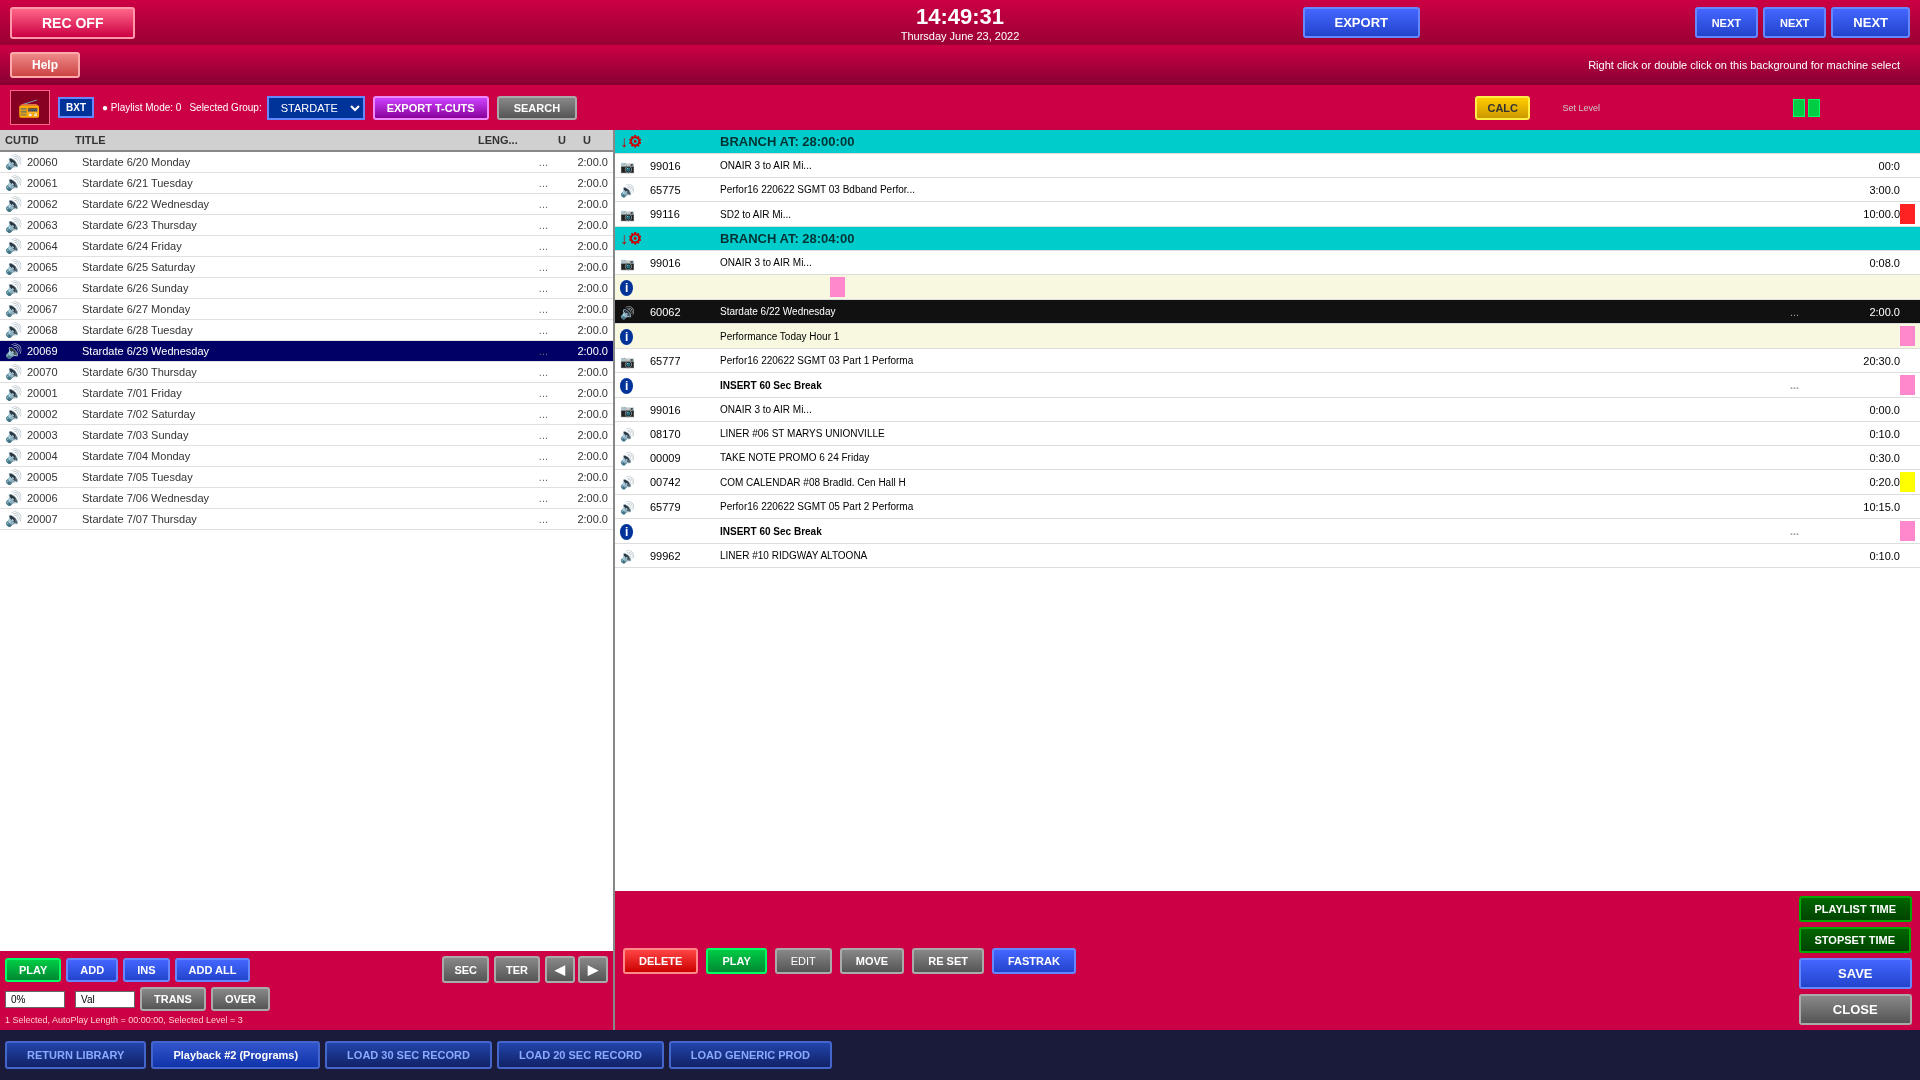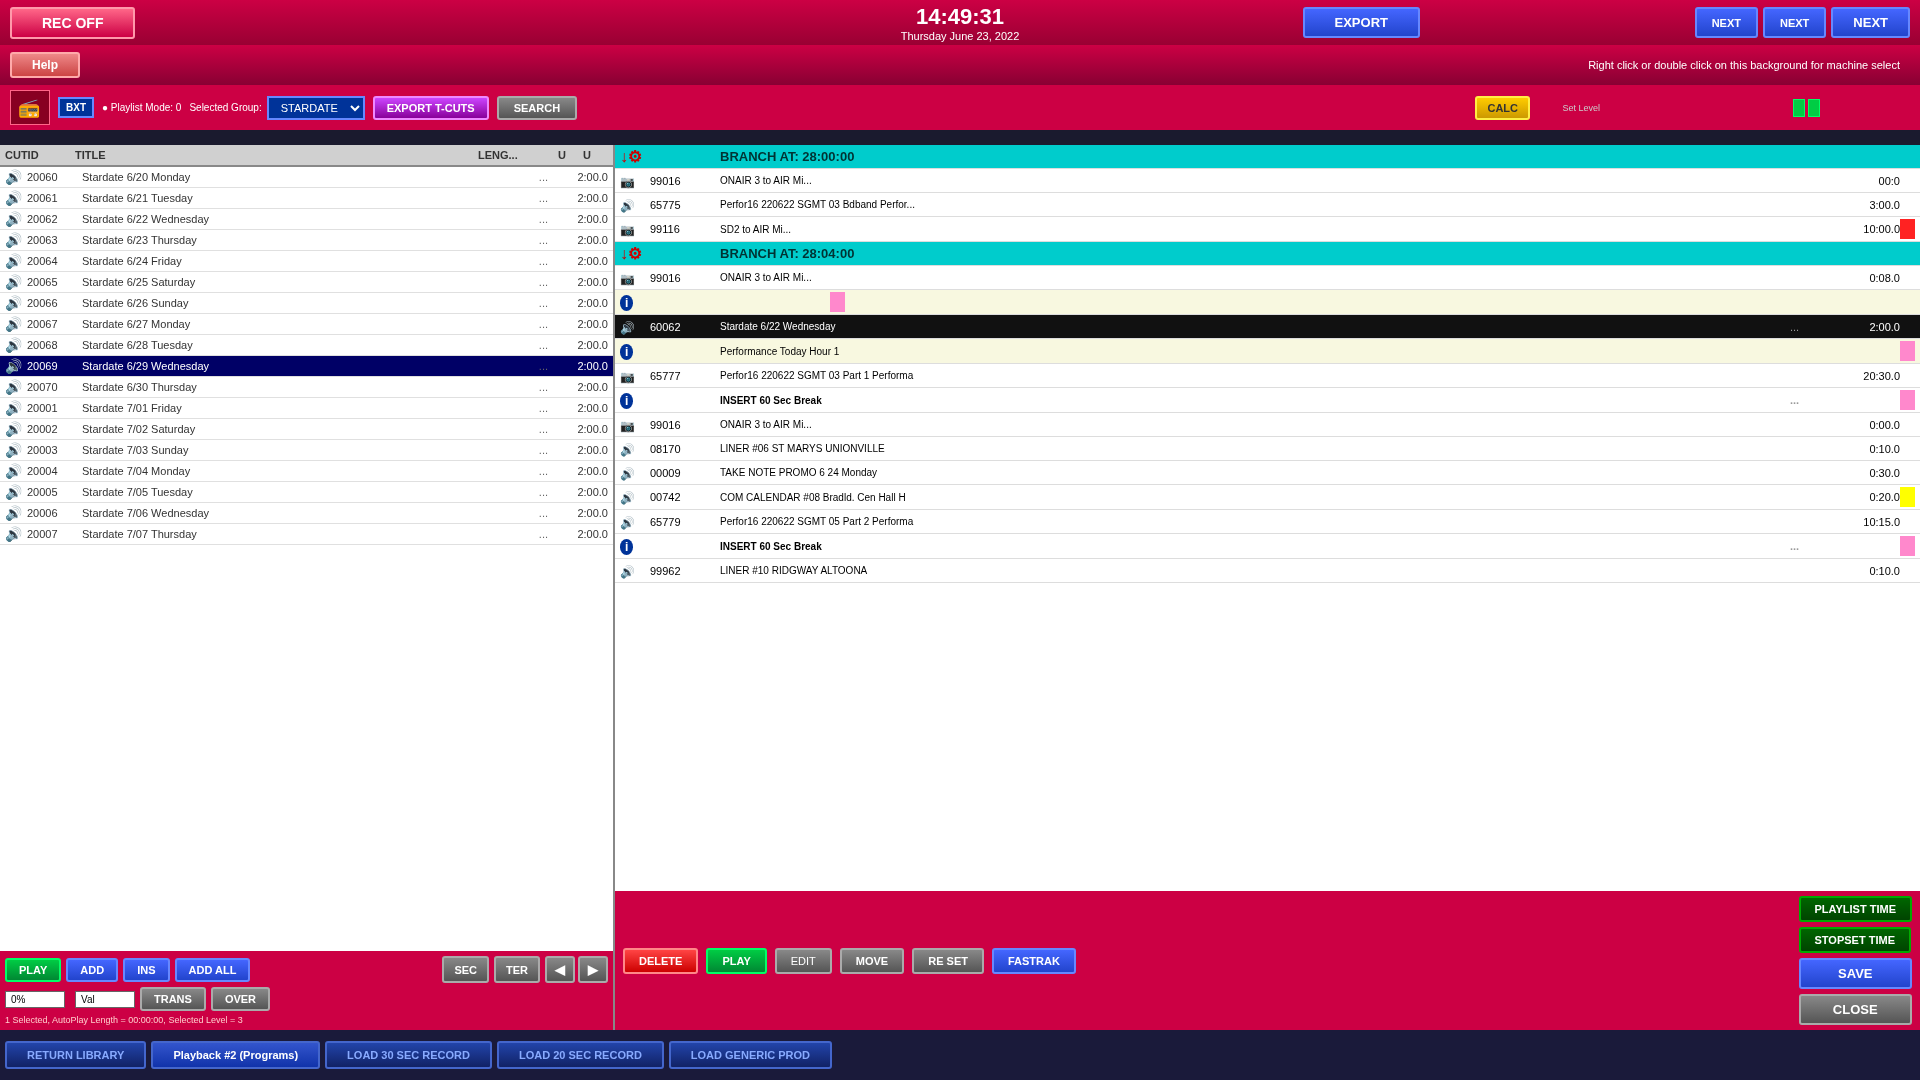--- a/index.html
+++ b/index.html
@@ -217,21 +217,20 @@
 
     
     .main-content {
       position: absolute;
       top: 130px;
       left: 0;
       right: 0;
       bottom: 50px;
       display: flex;
       gap: 0;
-      margin-top: 15px;
     }
 
     
     .left-panel {
       width: 615px;
       background: #f0f0f0;
       display: flex;
       flex-direction: column;
       border-right: 2px solid #888;
     }
@@ -878,21 +877,21 @@
       <span class="prow-icon"><span style="font-size:12px;">🔊</span></span>
       <span class="prow-cutid">08170</span>
       <span class="prow-title" style="">LINER #06 ST MARYS UNIONVILLE</span>
       <span class="prow-dots"></span>
       <span class="prow-length">0:10.0</span>
       <div class="prow-color"></div>
     </div>
         <div class="prow">
       <span class="prow-icon"><span style="font-size:12px;">🔊</span></span>
       <span class="prow-cutid">00009</span>
-      <span class="prow-title" style="">TAKE NOTE PROMO 6 24 Monday</span>
+      <span class="prow-title" style="">TAKE NOTE PROMO 6 24 Friday</span>
       <span class="prow-dots"></span>
       <span class="prow-length">0:30.0</span>
       <div class="prow-color"></div>
     </div>
         <div class="prow">
       <span class="prow-icon"><span style="font-size:12px;">🔊</span></span>
       <span class="prow-cutid">00742</span>
       <span class="prow-title" style="">COM CALENDAR #08 Bradld. Cen Hall H</span>
       <span class="prow-dots"></span>
       <span class="prow-length">0:20.0</span>

